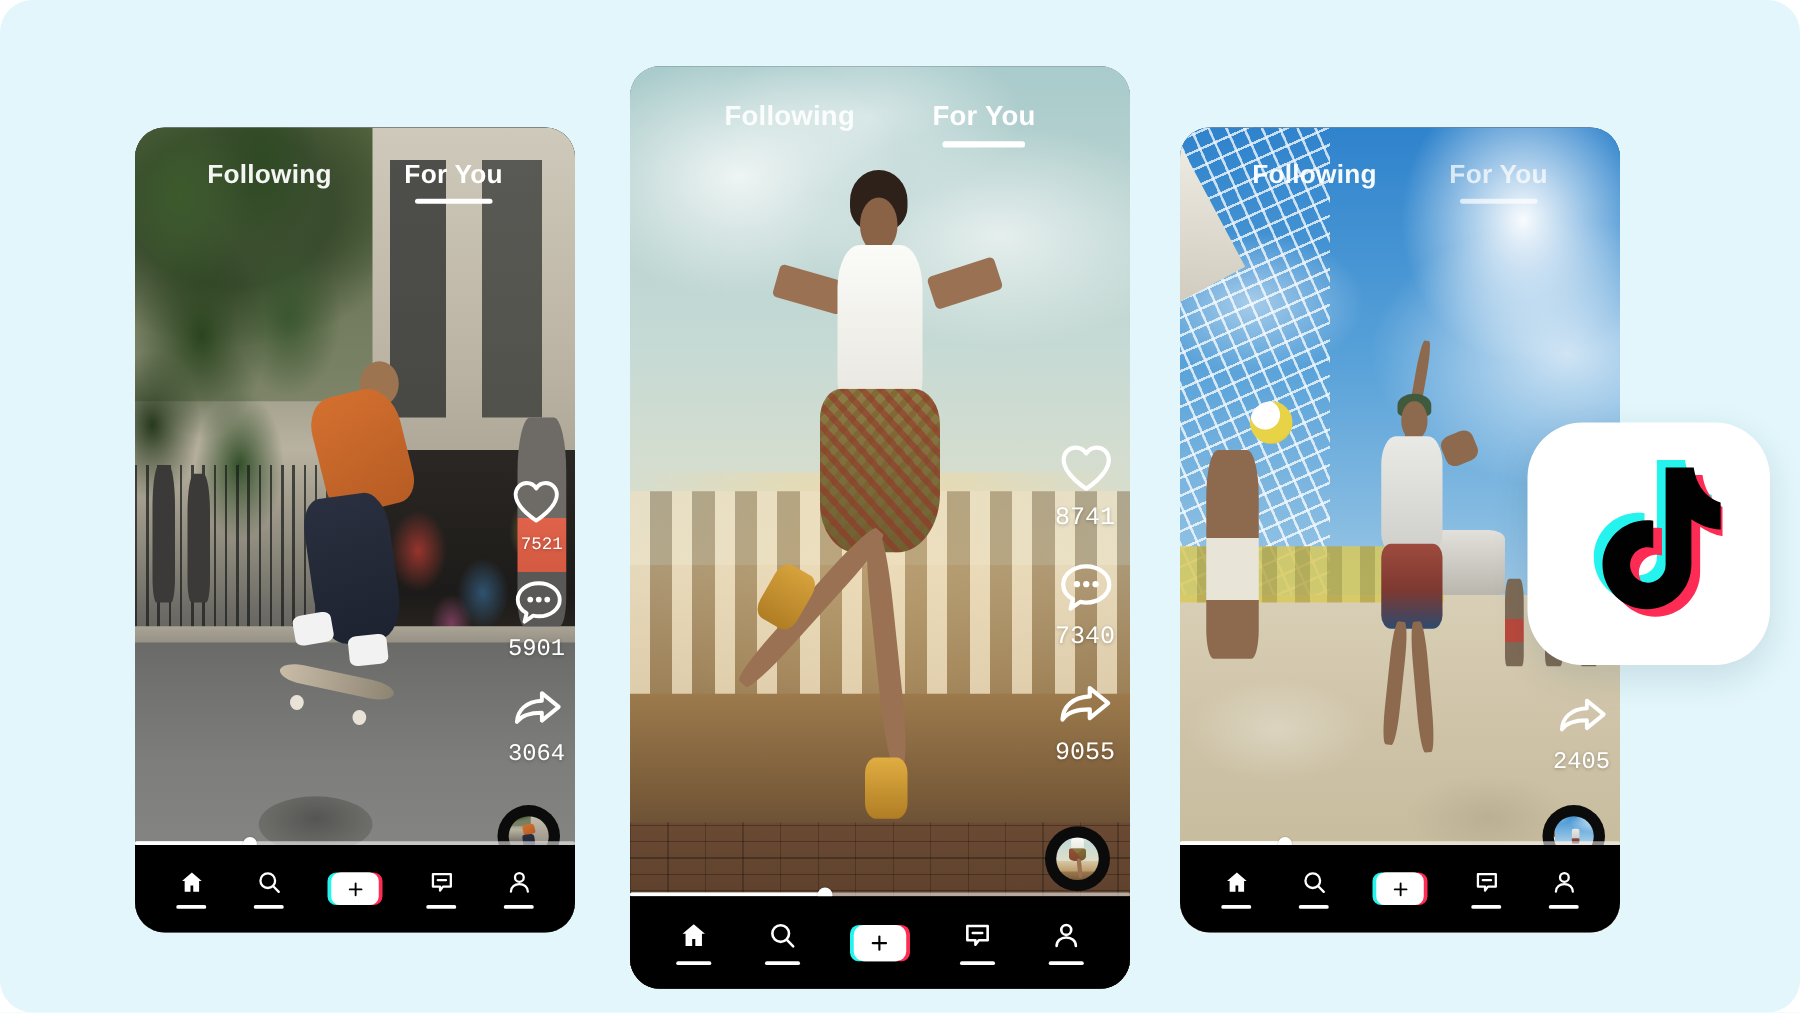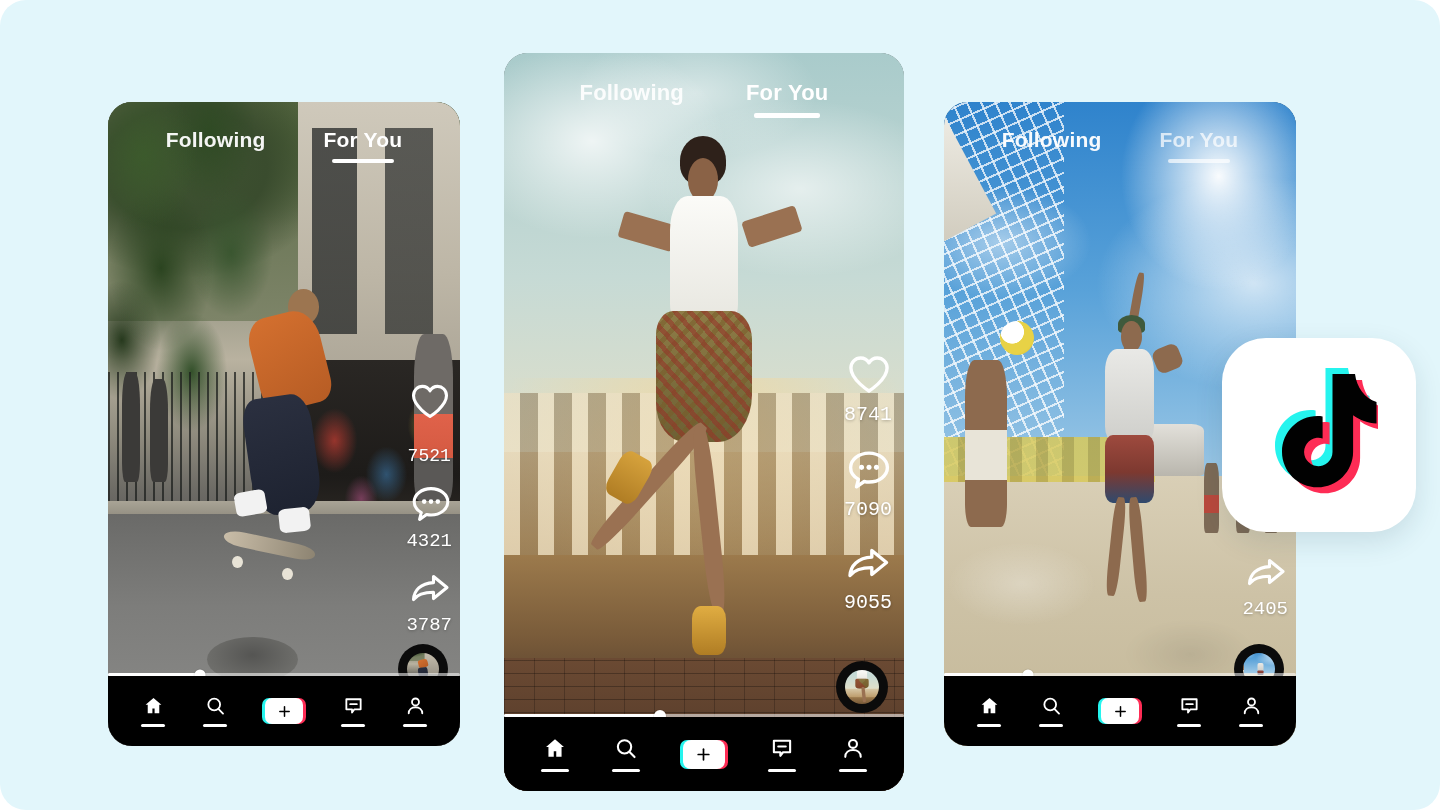--- a/index.html
+++ b/index.html
@@ -436,40 +436,40 @@
         </div>
       </div>
 
       <div class="actions" style="right:8px; top:280px; gap:18px;">
         <div class="action">
           <span class="action-icon">
             <svg width="42" height="38" viewBox="0 0 42 38" aria-hidden="true">
               <path d="M21 34.5C21 34.5 4.5 24.2 4.5 13.6C4.5 8.3 8.5 4.4 13.4 4.4C16.6 4.4 19.4 6.1 21 8.8C22.6 6.1 25.4 4.4 28.6 4.4C33.5 4.4 37.5 8.3 37.5 13.6C37.5 24.2 21 34.5 21 34.5Z" fill="none" stroke="#ffffff" stroke-width="3.1" stroke-linejoin="round"></path>
             </svg>
           </span>
-          <span class="action-count" style="font-size:18px; margin-top:21px;">7521</span>
+          <span class="action-count" style="font-size:14px; margin-top:3px;">7521</span>
         </div>
         <div class="action">
           <span class="action-icon">
             <svg width="42" height="40" viewBox="0 0 42 40" aria-hidden="true">
               <path d="M21 4.6C11.6 4.6 4.2 10.5 4.2 17.8C4.2 22.3 7 26.2 11.3 28.5L9.6 35.4L16.6 30.5C18 30.8 19.5 31 21 31C30.4 31 37.8 25.1 37.8 17.8C37.8 10.5 30.4 4.6 21 4.6Z" fill="none" stroke="#ffffff" stroke-width="3.1" stroke-linejoin="round"></path>
               <circle cx="14.2" cy="17.6" r="2.3" fill="#ffffff"></circle>
               <circle cx="21" cy="17.6" r="2.3" fill="#ffffff"></circle>
               <circle cx="27.8" cy="17.6" r="2.3" fill="#ffffff"></circle>
             </svg>
           </span>
-          <span class="action-count" style="font-size:19px; margin-top:1px;">4321</span>
+          <span class="action-count" style="font-size:19px; margin-top:1px;">5901</span>
         </div>
         <div class="action">
           <span class="action-icon">
             <svg width="44" height="36" viewBox="0 0 44 36" aria-hidden="true">
               <path d="M25.5 6.5L39 17.5L25.5 28.5V22.2C16.5 22.2 9.8 23.6 5.5 29.5C6 20.5 12.5 13.2 25.5 12.6V6.5Z" fill="none" stroke="#ffffff" stroke-width="3.1" stroke-linejoin="round"></path>
             </svg>
           </span>
-          <span class="action-count" style="font-size:19px; margin-top:3px;">3787</span>
+          <span class="action-count" style="font-size:19px; margin-top:3px;">3064</span>
         </div>
       </div>
 
       <div class="avatar-disc" style="right:12px; bottom:52px; width:50px; height:50px;">
         <div class="avatar-inner" style="width:32px; height:32px;">
           <div class="photo photo-street" style="transform:scale(1.6);">
             <div class="street-sky"></div>
             <div class="street-building"></div>
             <div class="street-road"></div>
             <div class="skater">
@@ -568,21 +568,21 @@
         </div>
         <div class="action">
           <span class="action-icon">
             <svg width="46" height="44" viewBox="0 0 42 40" aria-hidden="true">
               <path d="M21 4.6C11.6 4.6 4.2 10.5 4.2 17.8C4.2 22.3 7 26.2 11.3 28.5L9.6 35.4L16.6 30.5C18 30.8 19.5 31 21 31C30.4 31 37.8 25.1 37.8 17.8C37.8 10.5 30.4 4.6 21 4.6Z" fill="none" stroke="#ffffff" stroke-width="3.1" stroke-linejoin="round"></path>
               <circle cx="14.2" cy="17.6" r="2.3" fill="#ffffff"></circle>
               <circle cx="21" cy="17.6" r="2.3" fill="#ffffff"></circle>
               <circle cx="27.8" cy="17.6" r="2.3" fill="#ffffff"></circle>
             </svg>
           </span>
-          <span class="action-count" style="font-size:20px; margin-top:1px;">7090</span>
+          <span class="action-count" style="font-size:20px; margin-top:1px;">7340</span>
         </div>
         <div class="action">
           <span class="action-icon">
             <svg width="48" height="40" viewBox="0 0 44 36" aria-hidden="true">
               <path d="M25.5 6.5L39 17.5L25.5 28.5V22.2C16.5 22.2 9.8 23.6 5.5 29.5C6 20.5 12.5 13.2 25.5 12.6V6.5Z" fill="none" stroke="#ffffff" stroke-width="3.1" stroke-linejoin="round"></path>
             </svg>
           </span>
           <span class="action-count" style="font-size:20px; margin-top:3px;">9055</span>
         </div>
       </div>

